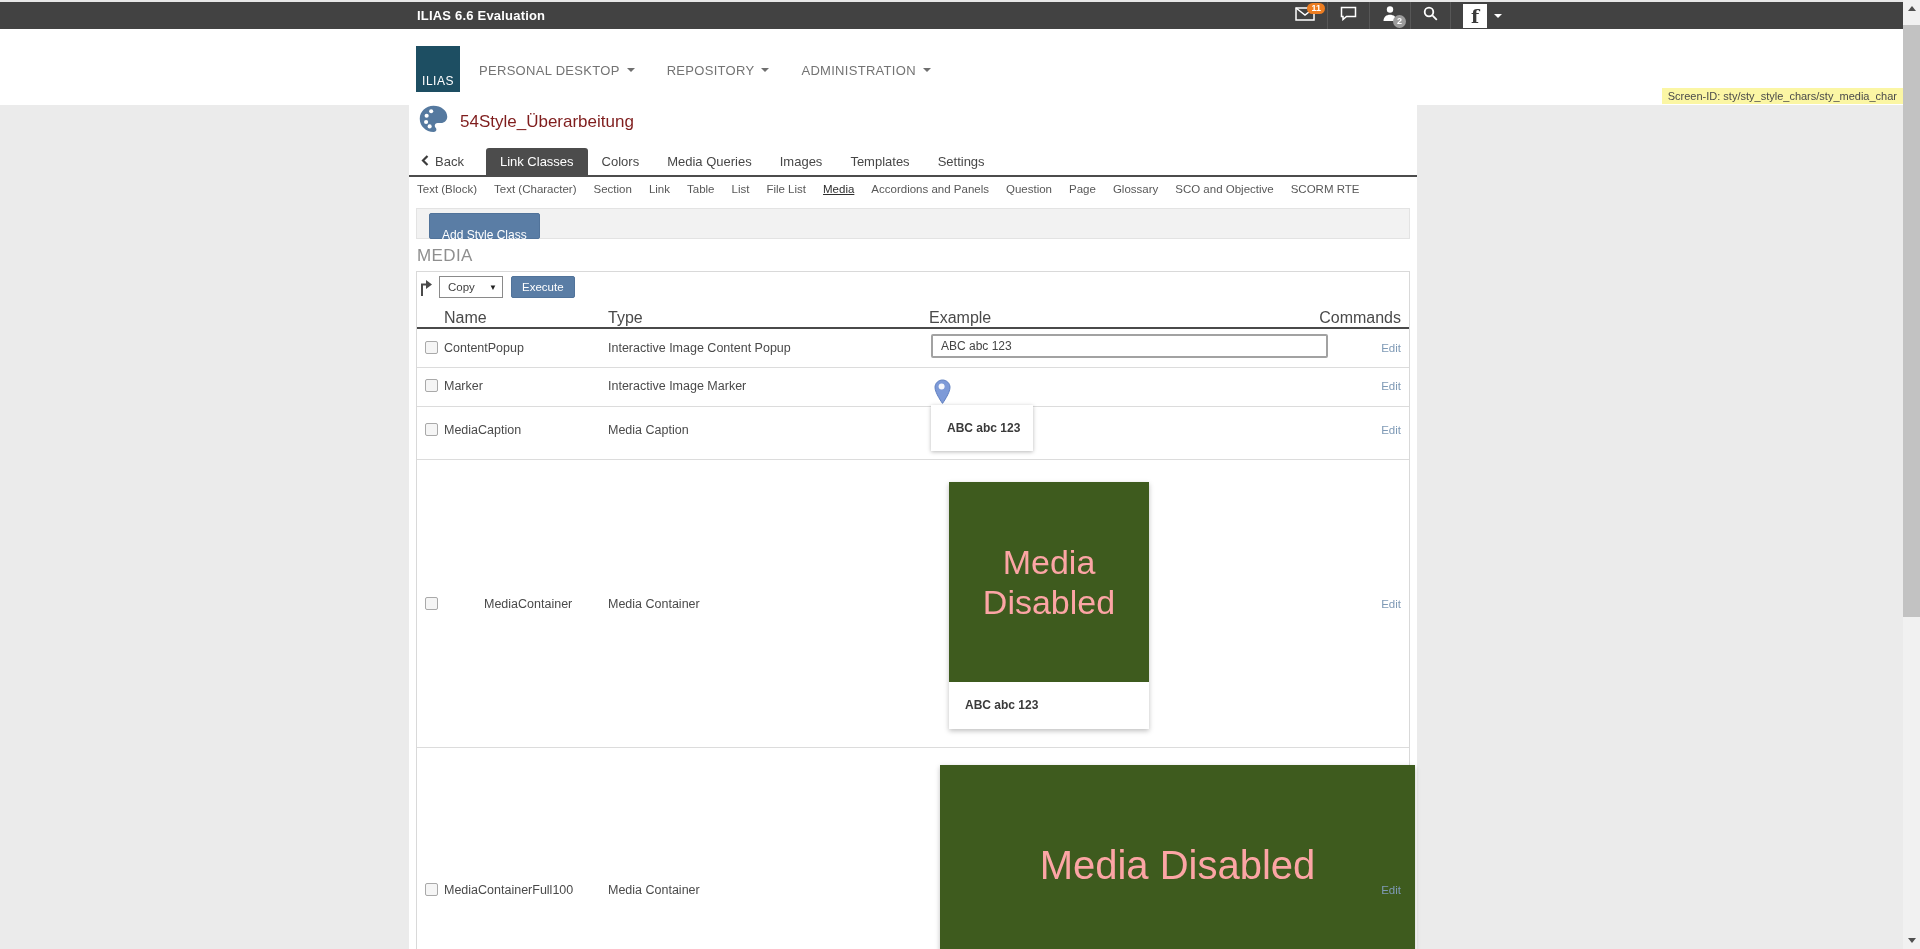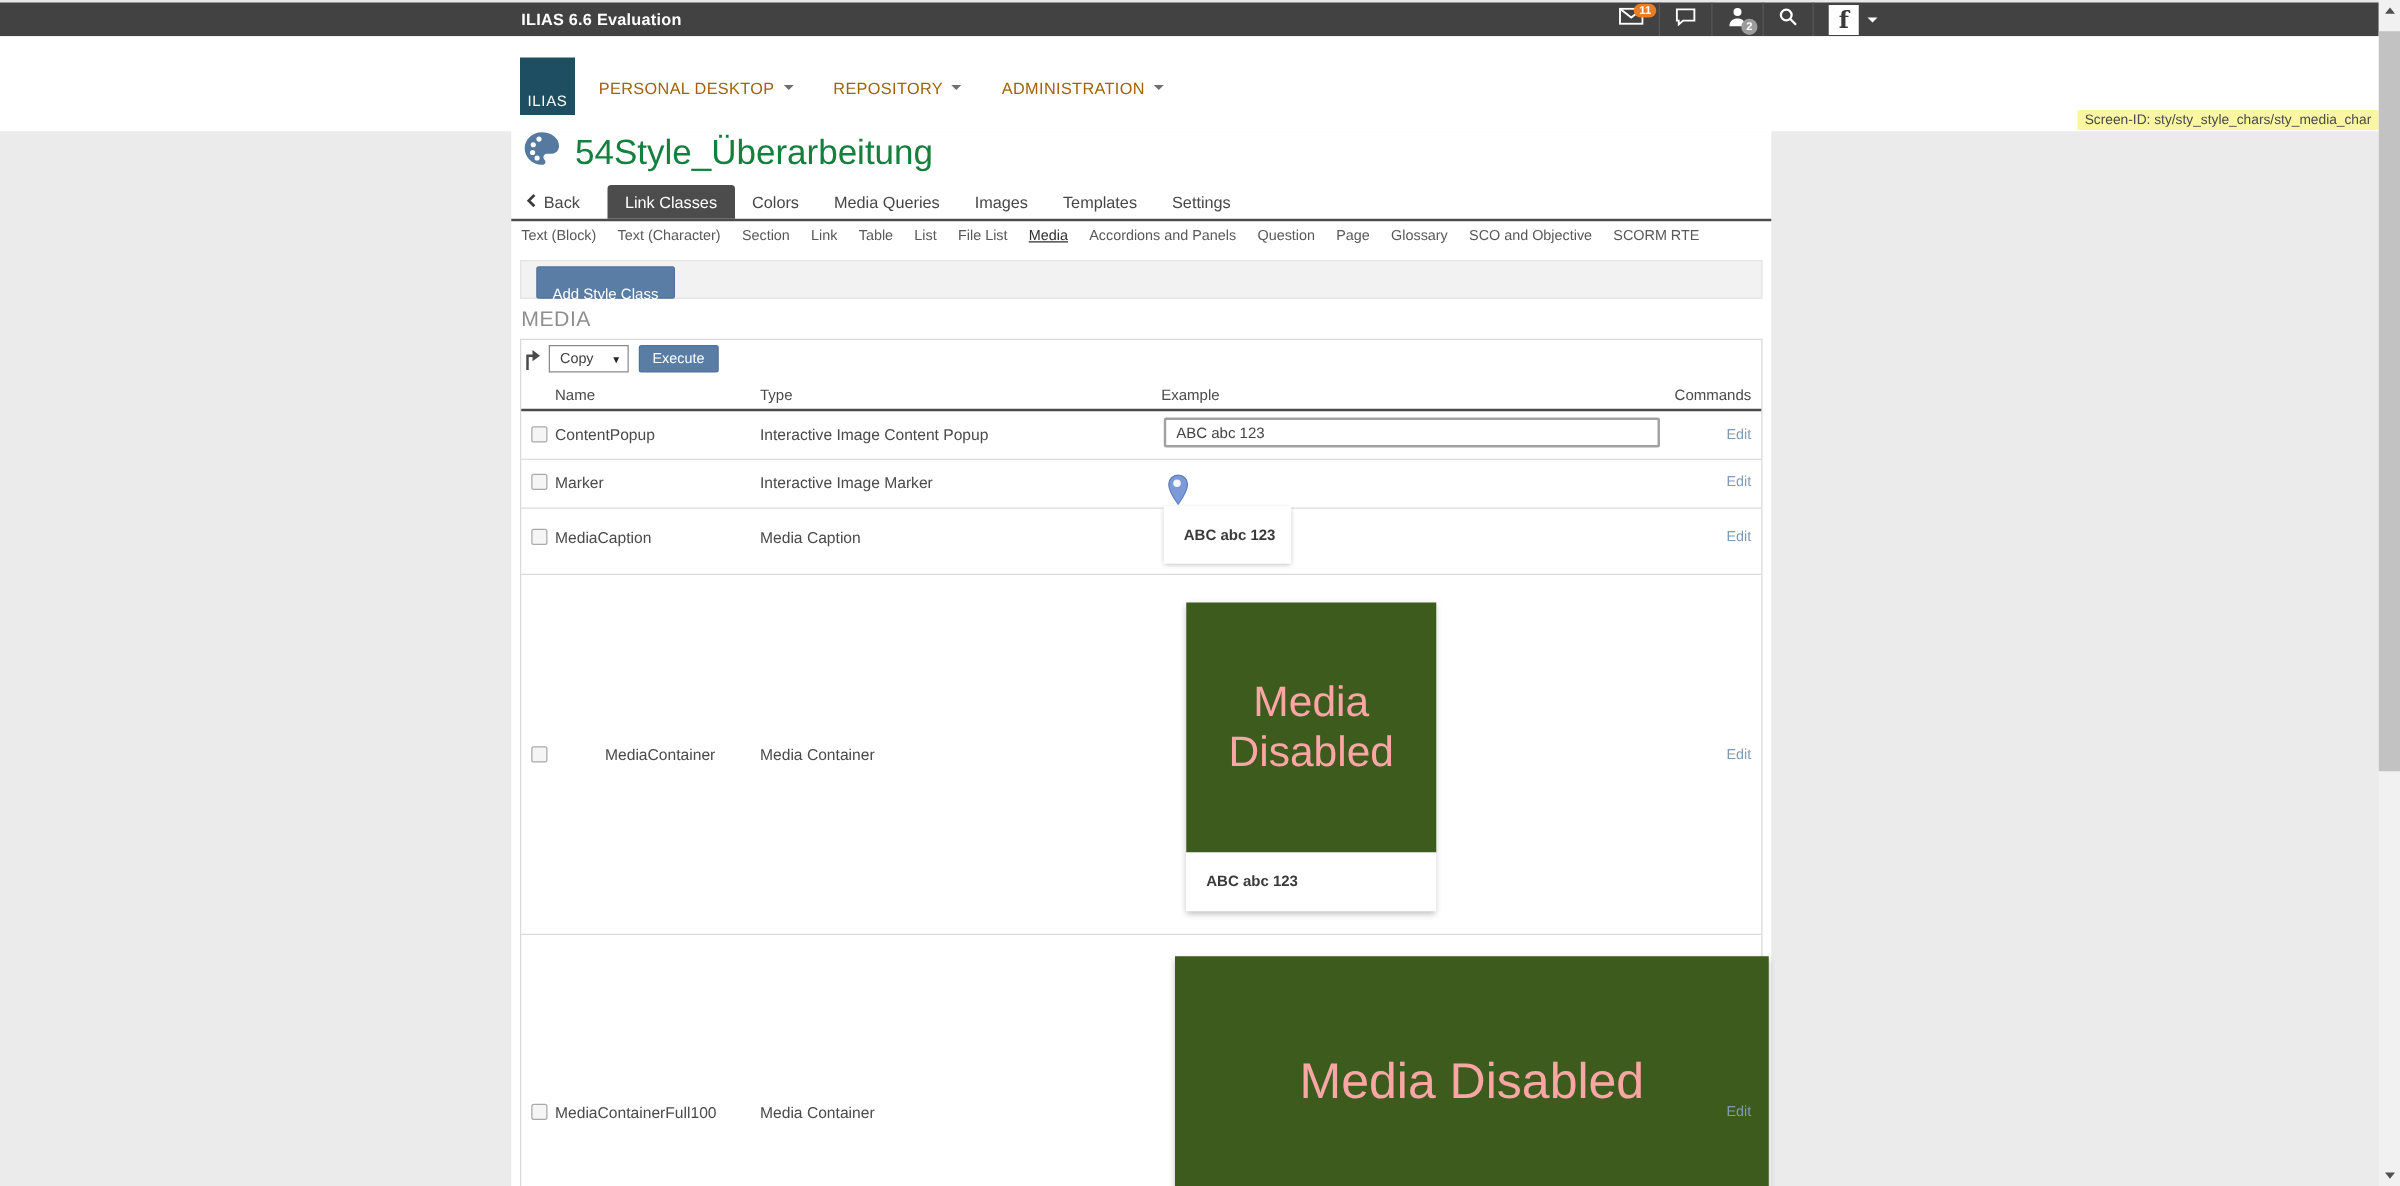--- a/index.html
+++ b/index.html
@@ -18,29 +18,29 @@
   .tb-badge { position:absolute; top:1px; right:2px; background:#ed7d21; color:#fff; font-size:9px; font-weight:bold; line-height:11px; padding:0 4px; border-radius:7px; }
   .tb-badge.gray { top:auto; bottom:1px; right:4px; background:#9c9c9c; border-radius:50%; width:13px; height:13px; line-height:13px; text-align:center; padding:0; }
   .tb-avatar { width:24px; height:24px; background:#ffffff; display:flex; align-items:center; justify-content:center;
                font-family:"DejaVu Serif", serif; font-weight:bold; font-size:19px; color:#3a3a3a; overflow:hidden; }
   .tb-caret { width:0; height:0; border:4px solid transparent; border-top-color:#ffffff; margin-left:7px; margin-top:4px; }
   
   .header-band { position:absolute; top:29px; left:0; width:1920px; height:76px; background:#ffffff; }
   .logo { position:absolute; left:416px; top:17px; width:44px; height:46px; background:#1d4e62; color:#fff;
           display:flex; align-items:flex-end; justify-content:center; font-size:12px; font-weight:normal; padding-bottom:4px; letter-spacing:.5px; }
   .mainnav { position:absolute; left:479px; top:31px; height:20px; display:flex; gap:32px; align-items:center; }
-  .mainnav .nav-item { font-size:13px; color:#a16207; letter-spacing:.3px; display:flex; align-items:center; cursor:default; }
+  .mainnav .nav-item { font-size:13px; color:#737373; letter-spacing:.3px; display:flex; align-items:center; cursor:default; }
   .nav-caret { width:0; height:0; border:4px solid transparent; border-top-color:#6f6f6f; margin-left:7px; margin-top:4px; }
   
   .screenid { position:absolute; top:88px; right:17px; height:16px; background:#fbf6a4; color:#4a4a4a;
               font-size:11px; line-height:16px; padding:0 6px; }
   
   .content { position:absolute; left:409px; top:105px; width:1008px; height:844px; background:#ffffff; }
   .pagetitle-row { position:absolute; left:8px; top:-2px; display:flex; align-items:center; gap:10px; }
-  .pagetitle { font-size:28px; color:#15803d; }
+  .pagetitle { font-size:17px; color:#7f1d1d; }
   
   .tabs-row { position:absolute; left:0; top:46px; width:1008px; height:26px; border-bottom:2px solid #4c4c4c;
               display:flex; align-items:flex-end; font-size:13px; color:#474747; }
   .back-tab { margin-left:12px; margin-right:22px; margin-bottom:6px; display:flex; align-items:center; gap:6px; cursor:default; }
   .tab { padding:0 14px; margin-bottom:6px; cursor:default; }
   .tab.active { background:#4c4c4c; color:#ffffff; border-radius:3px 3px 0 0; padding:6px 14px 6px; margin-bottom:0; }
   
   .subtabs { position:absolute; left:8px; top:78px; display:flex; gap:17px; font-size:11.5px; color:#585858; }
   .subtab.active { color:#2e2e2e; text-decoration:underline; }
   
@@ -50,21 +50,21 @@
   
   .section-heading { position:absolute; left:8px; top:141px; font-size:17px; color:#8f8f8f; letter-spacing:.4px; }
   
   .mtable { position:absolute; left:7px; top:166px; width:994px; height:678px; border:1px solid #d9d9d9; border-bottom:none; }
   .cmdrow { position:absolute; top:0; left:0; width:100%; height:30px; }
   .selectall { position:absolute; left:2px; top:6px; }
   .action-select { position:absolute; left:22px; top:4px; width:64px; height:22px; background:#ffffff; border:1px solid #8a8a8a;
                    display:flex; align-items:center; justify-content:space-between; padding:0 5px 0 8px; font-size:11.5px; color:#3f3f3f; }
   .sel-caret { font-size:8px; color:#222; }
   .execute-btn { position:absolute; left:94px; top:4px; height:22px; line-height:20px; padding:0 10px; font-size:11.5px; }
-  .theadrow { position:absolute; top:30px; left:0; width:100%; height:27px; border-bottom:2px solid #4a4a4a; font-size:12px; color:#4a4a4a; }
+  .theadrow { position:absolute; top:30px; left:0; width:100%; height:27px; border-bottom:2px solid #4a4a4a; font-size:16px; color:#4a4a4a; }
   .th { position:absolute; top:7px; }
   .th-name { left:27px; } .th-type { left:191px; } .th-example { left:512px; } .th-commands { right:8px; }
   .trow { position:absolute; left:0; width:100%; }
   .trow.bt { border-top:1px solid #dcdcdc; }
   .row1 { top:57px;  height:38px; }
   .row2 { top:95px;  height:39px; }
   .row3 { top:134px; height:53px; }
   .row4 { top:187px; height:288px; }
   .row5 { top:475px; height:203px; }
   .cb { position:absolute; left:8px; width:13px; height:13px; border:1px solid #a9a9a9; border-radius:2px; background:#f5f5f5; }

